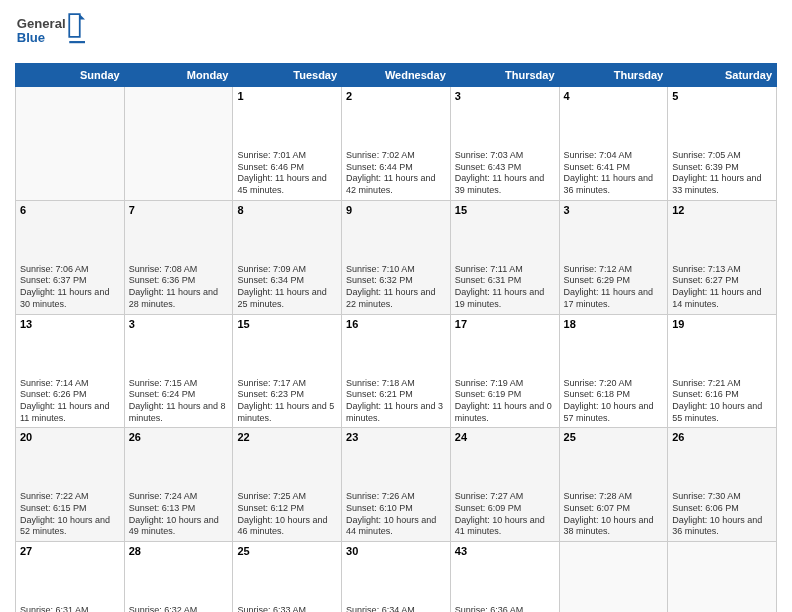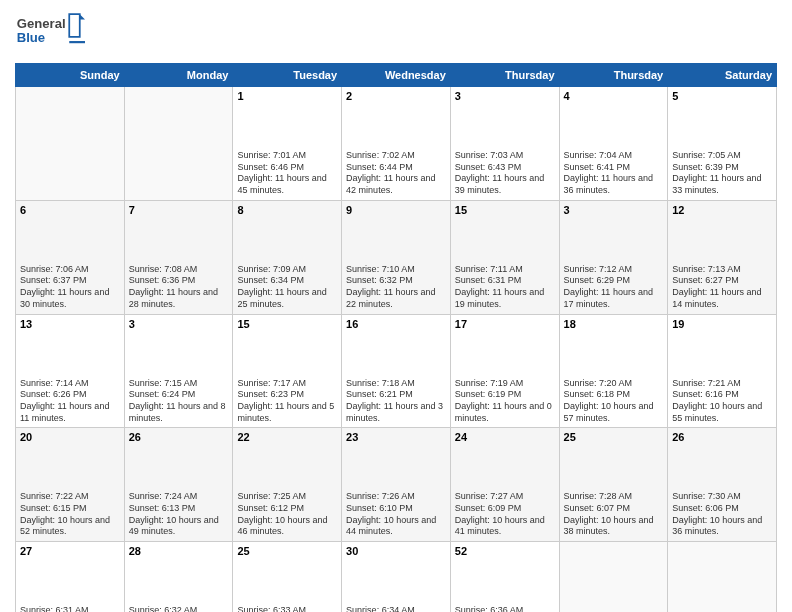--- a/index.html
+++ b/index.html
@@ -242,21 +242,21 @@
           </td>
           <td>
             <span class="day-num">25</span>
             <div class="day-info">Sunrise: 6:33 AM<br>Sunset: 5:02 PM<br>Daylight: 10 hours and 28 minutes.</div>
           </td>
           <td>
             <span class="day-num">30</span>
             <div class="day-info">Sunrise: 6:34 AM<br>Sunset: 5:00 PM<br>Daylight: 10 hours and 25 minutes.</div>
           </td>
           <td>
-            <span class="day-num">52</span>
+            <span class="day-num">43</span>
             <div class="day-info">Sunrise: 6:36 AM<br>Sunset: 4:59 PM<br>Daylight: 10 hours and 23 minutes.</div>
           </td>
           <td class="empty-cell"></td>
           <td class="empty-cell"></td>
         </tr>
       </tbody>
   </table>
 </div>
 
 </body></html>

